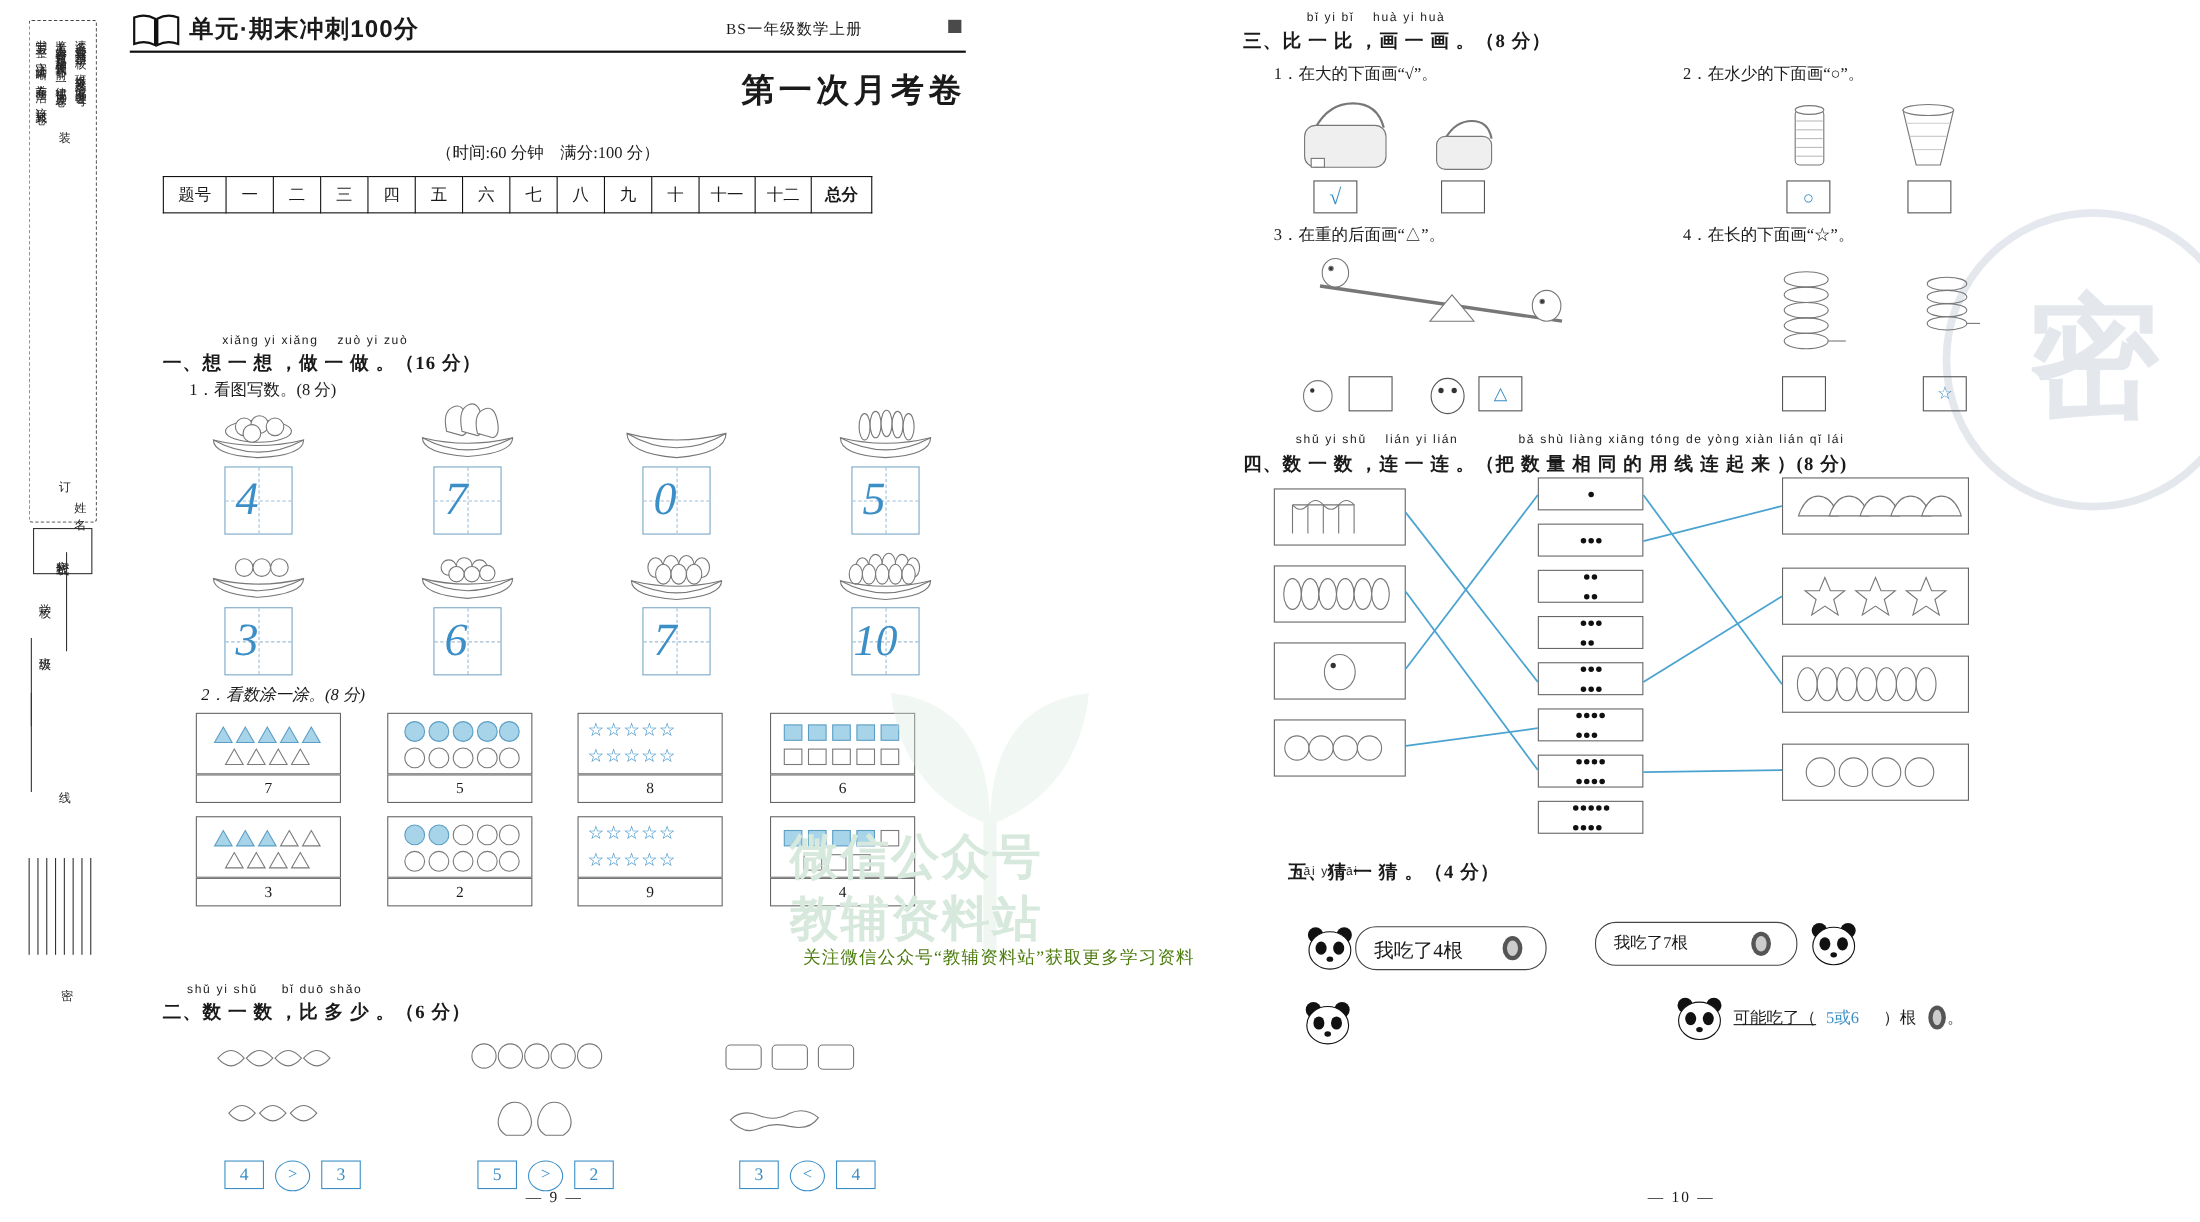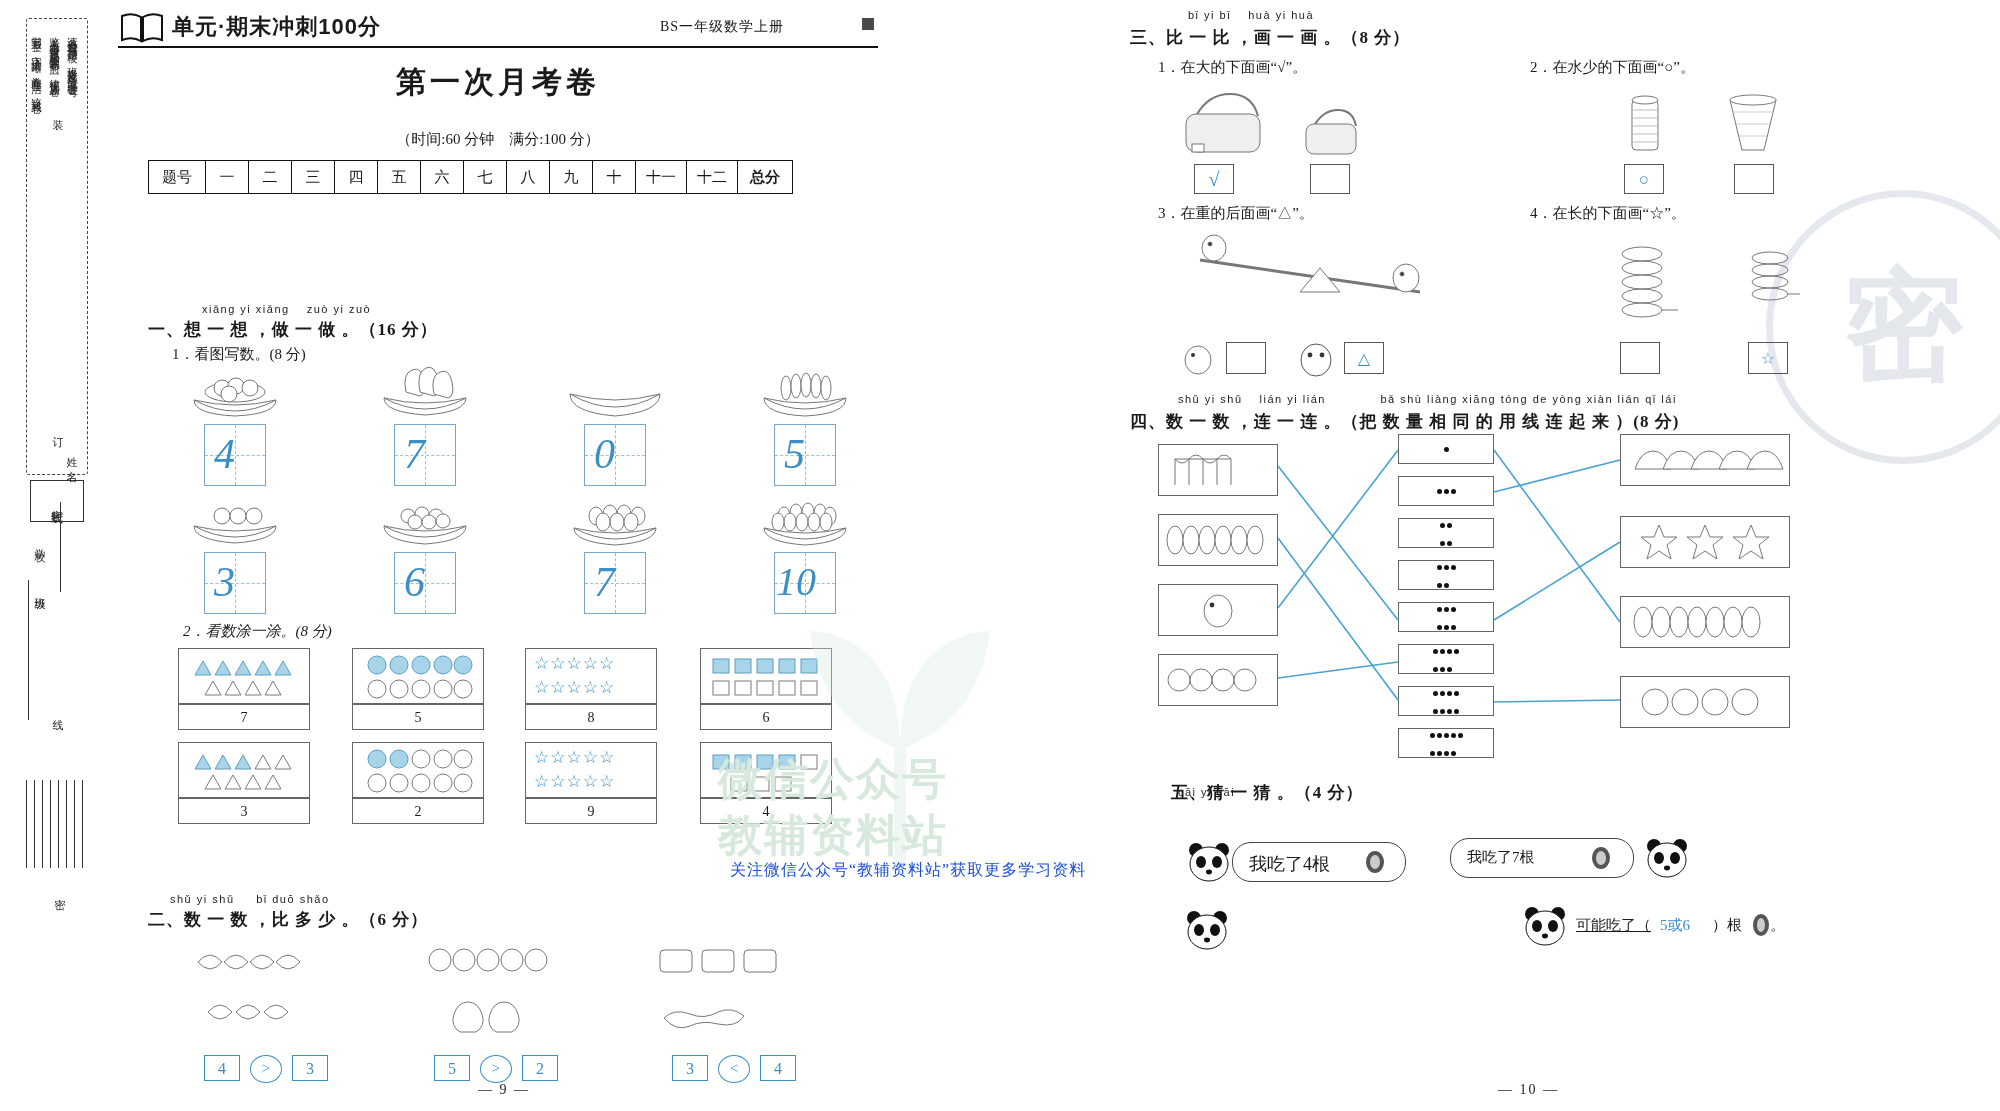--- a/index.html
+++ b/index.html
@@ -35,21 +35,21 @@
   .underline-v{position:absolute;width:1px;background:#333;}
   .mi-vert{position:absolute;left:32px;top:880px;}
 
   
   .book-icon{position:absolute;left:120px;top:10px;width:44px;height:34px;}
   .hdr-title{position:absolute;left:172px;top:12px;font-size:22px;font-weight:bold;letter-spacing:1px;font-family:"Liberation Sans",sans-serif;}
   .hdr-right{position:absolute;left:660px;top:18px;font-size:14px;letter-spacing:1px;}
   .hdr-sq{position:absolute;left:862px;top:18px;width:12px;height:12px;background:#4a4a4a;}
   .hdr-rule{position:absolute;left:118px;top:46px;width:760px;height:2px;background:#111;}
 
-  .paper-title{position:absolute;left:118px;top:62px;width:760px;text-align:center;font-size:30px;font-weight:bold;letter-spacing:4px;}
+  .paper-title{position:absolute;left:118px;top:62px;width:760px;text-align:right;font-size:30px;font-weight:bold;letter-spacing:4px;}
   .paper-sub{position:absolute;left:118px;top:130px;width:760px;text-align:center;font-size:15px;}
 
   
   table.score{position:absolute;left:148px;top:160px;border-collapse:collapse;}
   table.score td{border:1px solid #111;height:30px;text-align:center;font-size:15px;}
   td.lbl{width:54px;font-weight:normal;}
   td.cel{width:40px;}
   td.cel.wide{width:48px;}
   td.cel.sum{width:52px;font-weight:bold;}
 
@@ -79,21 +79,21 @@
   .tick{color:#3b8fc6;font-size:20px;}
   .dotcell{position:absolute;border:1px solid #666;box-sizing:border-box;display:flex;align-items:center;justify-content:center;}
   .dot{width:5px;height:5px;background:#111;border-radius:50%;display:inline-block;margin:1px;}
 
   
   .wm-seal{position:absolute;right:-40px;top:190px;width:260px;height:260px;border:7px solid #cfd6e0;border-radius:50%;opacity:.55;}
   .wm-seal span{position:absolute;left:50%;top:50%;transform:translate(-50%,-50%);font-size:120px;color:#cfd6e0;font-weight:bold;font-family:"Liberation Serif",serif;}
   .wm-green{position:absolute;left:740px;top:590px;width:320px;height:290px;opacity:.35;}
   .wm-text1{position:absolute;left:718px;top:750px;font-size:44px;color:#d7e9dd;font-weight:bold;letter-spacing:2px;}
   .wm-text2{position:absolute;left:718px;top:806px;font-size:44px;color:#d7e9dd;font-weight:bold;letter-spacing:2px;}
-  .footer-promo{position:absolute;left:730px;top:860px;font-size:16px;color:#1d4ed8;letter-spacing:1px;}
+  .footer-promo{position:absolute;left:730px;top:860px;font-size:16px;color:#4d7c0f;letter-spacing:1px;}
   svg{display:block;overflow:visible;}
 </style>
 </head>
 <body>
 
 <div class="page">
 
   <div class="left-page">
 
     <div class="margin-strip">

